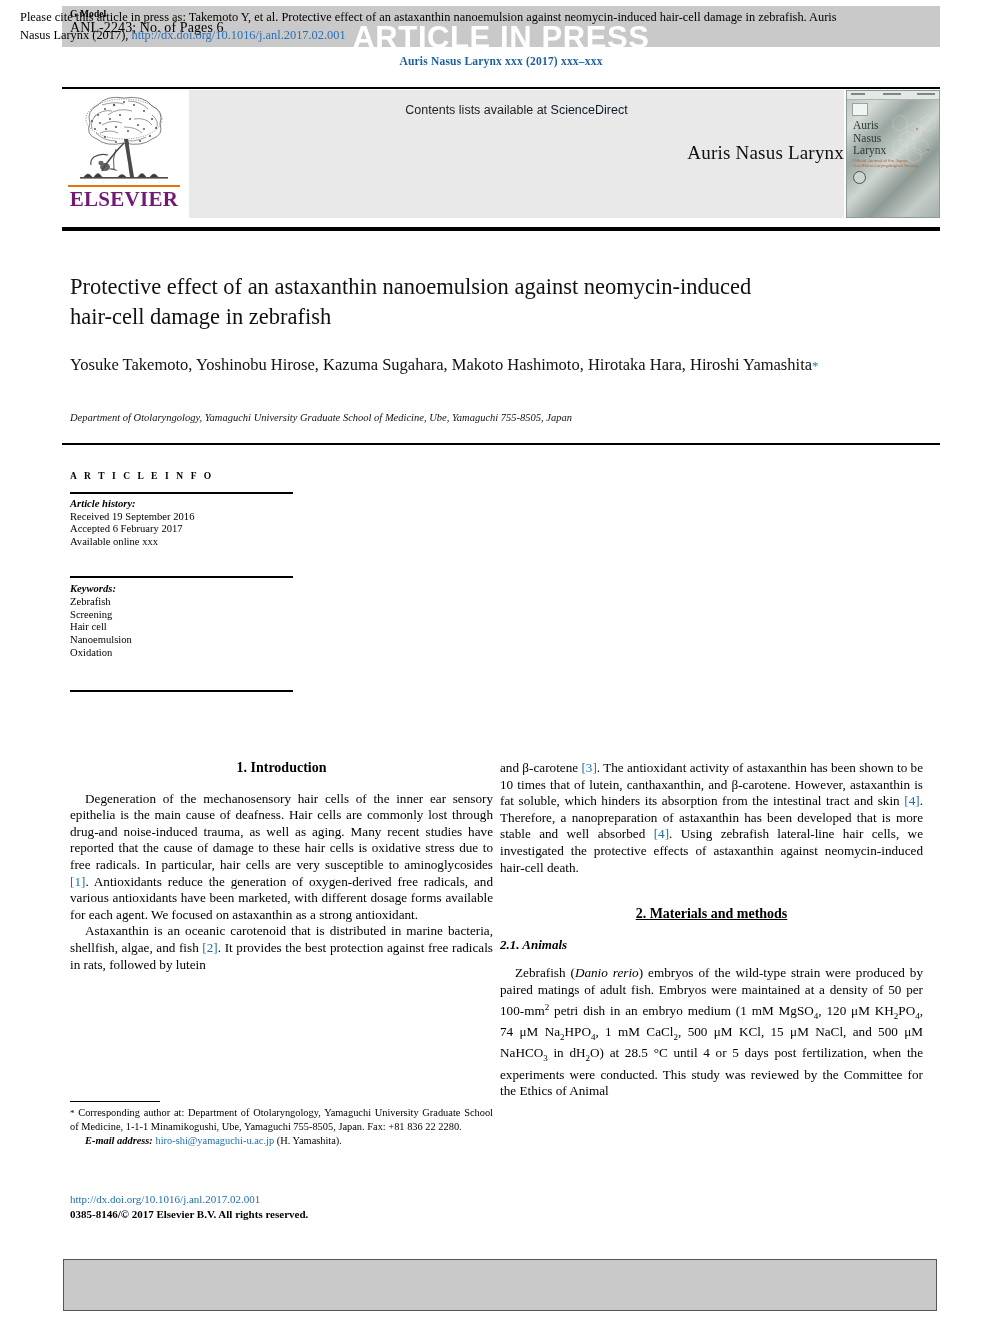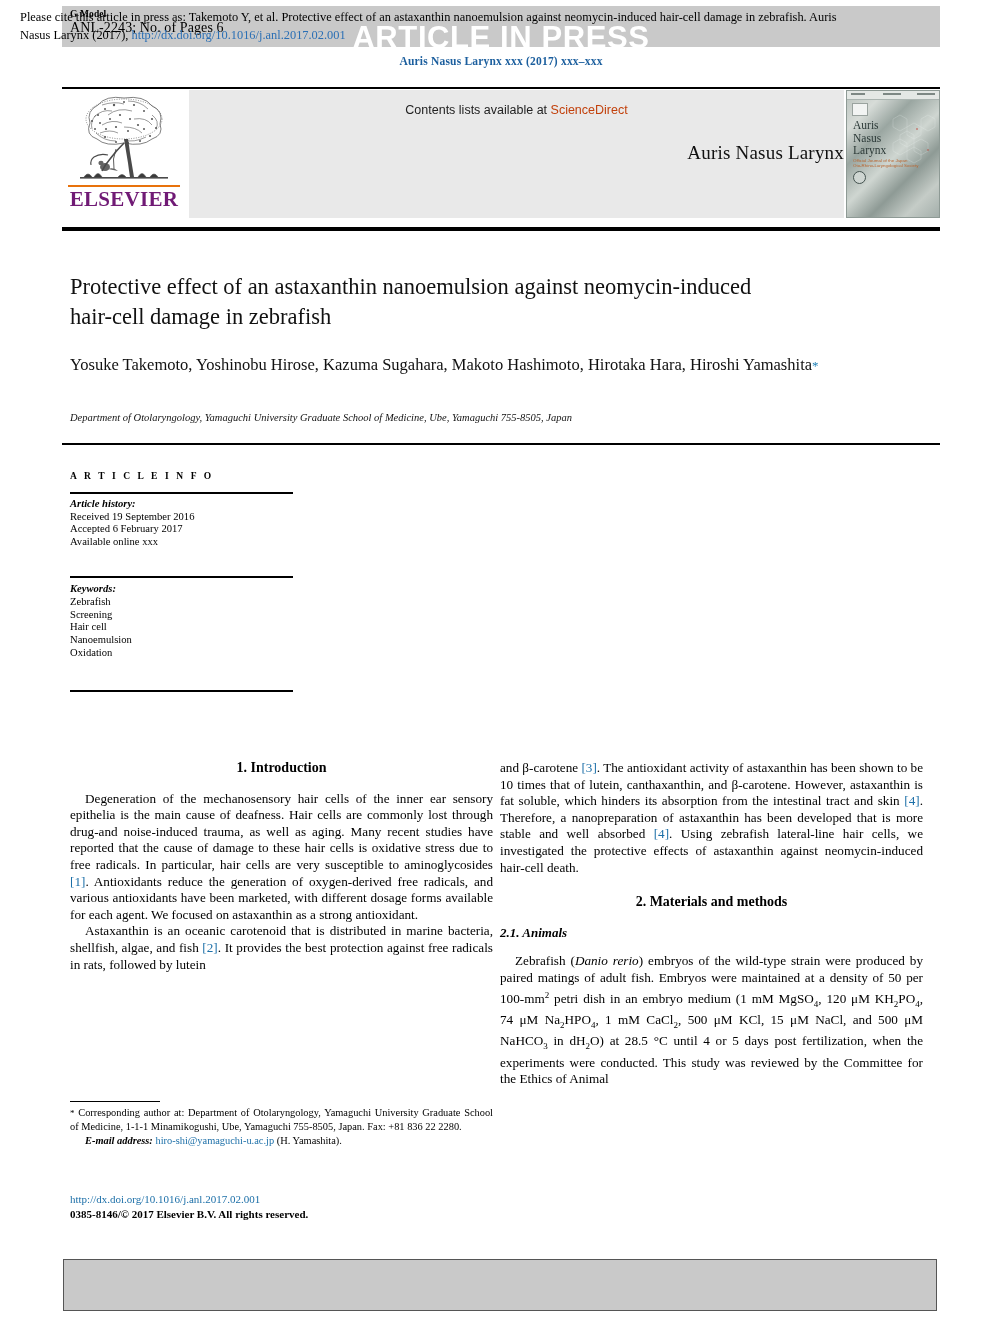--- a/index.html
+++ b/index.html
@@ -121,21 +121,21 @@
   .contents-line {
     position: absolute;
     left: 0; top: 13px;
     width: 655px;
     text-align: center;
     font-family: "Liberation Sans", sans-serif;
     font-size: 12.5px;
     color: #222;
   }
   .contents-line .sd {
-    color: #c2410c;
+    color: #0f172a;
   }
   .journal-title {
     position: absolute;
     left: 0; top: 52px;
     width: 655px;
     text-align: right;
     font-family: "Liberation Serif", serif;
     font-size: 19px;
     color: #111;
     letter-spacing: 0.2px;
@@ -327,21 +327,21 @@
   }
   .col-left { left: 70px; }
   .col-right { left: 500px; }
 
   .sec-head {
     font-size: 14px;
     font-weight: bold;
     margin: 0 0 14px 0;
     text-align: center;
   }
-  .sec-head.spaced { margin-top: 18px; }
+  .sec-head.spaced { margin-top: 30px; text-decoration: underline; }
   .subsec-head {
     font-size: 13px;
     font-weight: bold;
     font-style: italic;
     margin: 4px 0 12px 0;
     text-align: left;
   }
   p.para {
     margin: 0;
     text-indent: 15px;

